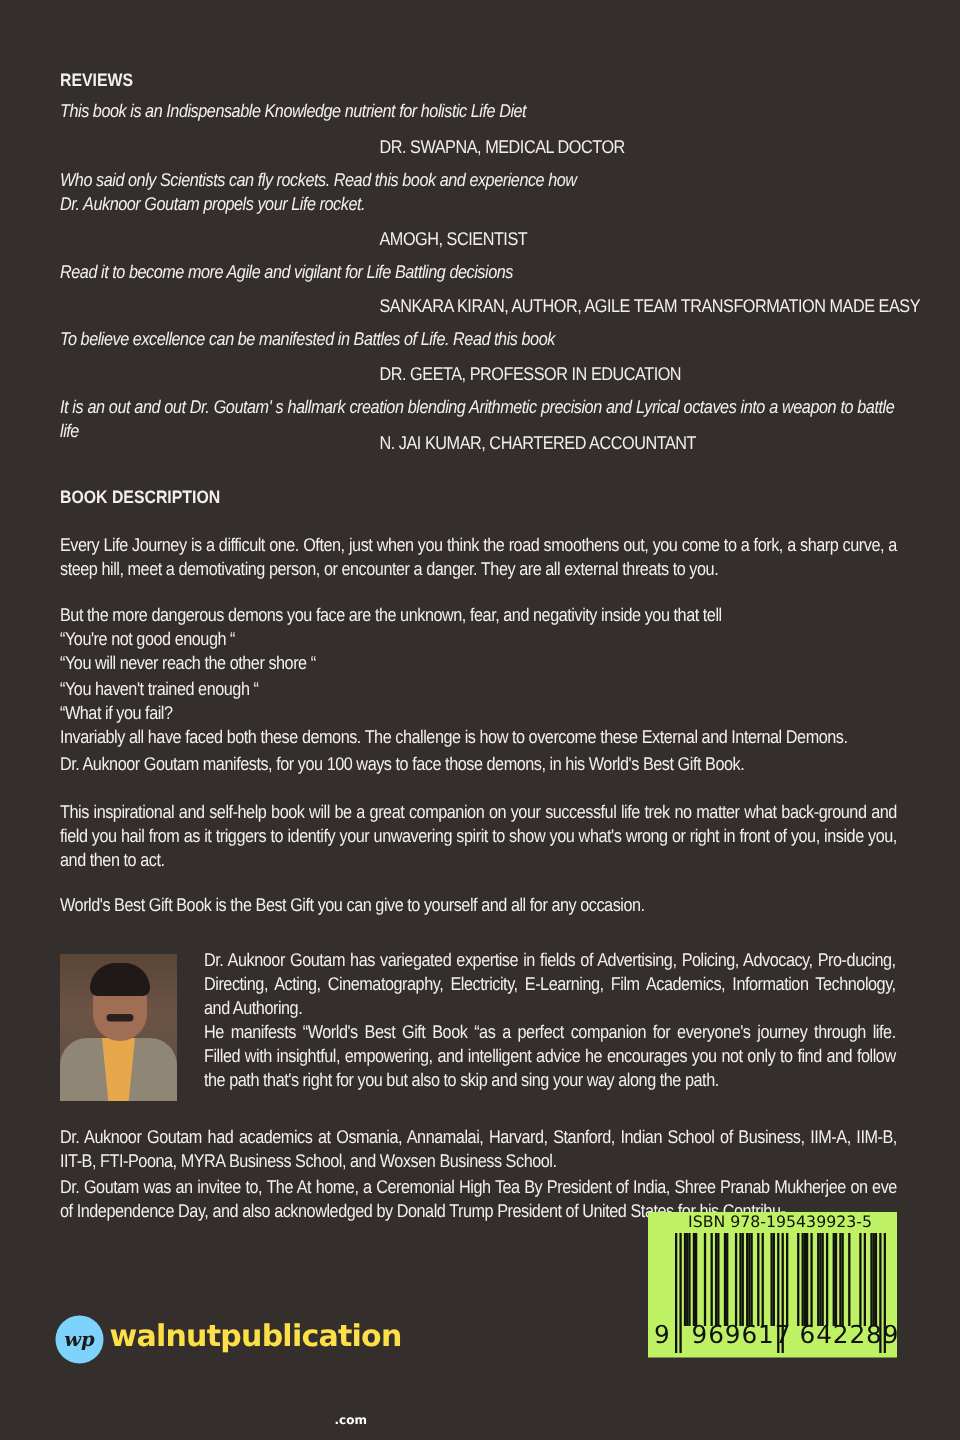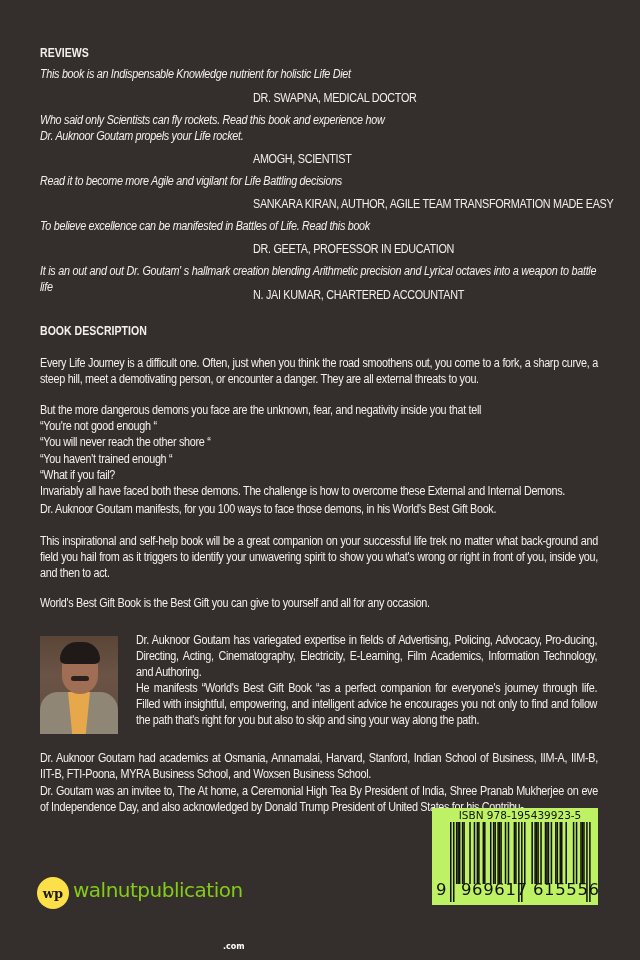--- a/index.html
+++ b/index.html
@@ -34,26 +34,26 @@
     background: linear-gradient(180deg, #5a4537 0%, #6b5446 40%, #5c4a3e 100%);
     overflow: hidden;
   }
   .photo .hair { position:absolute; left:20px; top:6px; width:40px; height:22px; background:#1f1a18; border-radius:20px 20px 6px 6px; }
   .photo .face { position:absolute; left:22px; top:14px; width:36px; height:44px; background:#a06e55; border-radius:16px 16px 18px 18px; }
   .photo .mustache { position:absolute; left:31px; top:40px; width:18px; height:5px; background:#2a201c; border-radius:3px; }
   .photo .jacket { position:absolute; left:0; top:56px; width:78px; height:50px; background:#8f8676; border-radius:18px 18px 0 0; }
   .photo .shirt { position:absolute; left:28px; top:56px; width:22px; height:44px; background:#e6a84a; clip-path: polygon(0 0,100% 0,80% 100%,20% 100%); }
   .logo-circle {
     left: 37px; top: 877px; width: 32px; height: 32px; border-radius: 50%;
-    background: #fde047; color: #1a1a1a; display:flex; align-items:center; justify-content:center;
-    font-family: "DejaVu Serif", serif; font-size: 13px; font-weight: bold;
+    background: #7dd3fc; color: #1a1a1a; display:flex; align-items:center; justify-content:center;
+    font-family: "DejaVu Serif", serif; font-style: italic; font-size: 13px; font-weight: bold;
   }
   .logo-text {
-    left: 73px; top: 878px; font-family: "DejaVu Sans", sans-serif; font-weight: normal;
-    font-size: 20px; letter-spacing: -0.5px; color: #84cc16;
+    left: 73px; top: 878px; font-family: "DejaVu Sans", sans-serif; font-weight: bold;
+    font-size: 20px; letter-spacing: -0.5px; color: #fde047;
   }
   .logo-domain {
     left: 223px; top: 898px; font-family: "DejaVu Sans", sans-serif; font-weight: bold;
     font-size: 8px; color: #ffffff; margin-top: 44px;
   }
   .barcode-box {
     left: 432px; top: 808px; width: 166px; height: 97px; background: #bef264;
   }
   .isbn-label {
     position:absolute; left: 0; top: 1px; width: 176px; text-align:center;
@@ -167,14 +167,14 @@
       <rect x="140.84" y="14" width="1.53" height="62" fill="#111"></rect>
       <rect x="143.8" y="14" width="1.53" height="62" fill="#111"></rect>
       <rect x="148.24" y="14" width="1.53" height="62" fill="#111"></rect>
       <rect x="149.72" y="14" width="1.53" height="62" fill="#111"></rect>
       <rect x="151.2" y="14" width="1.53" height="62" fill="#111"></rect>
       <rect x="154.16" y="14" width="1.53" height="80" fill="#111"></rect>
       <rect x="157.12" y="14" width="1.53" height="80" fill="#111"></rect>
     </svg>
   <div class="digit" style="left:4px;">9</div>
   <div class="digit" style="left:29px; letter-spacing:0.6px;">969617</div>
-  <div class="digit" style="left:101px; letter-spacing:0.6px;">615556</div>
+  <div class="digit" style="left:101px; letter-spacing:0.6px;">642289</div>
 </div>
 
 </body></html>

